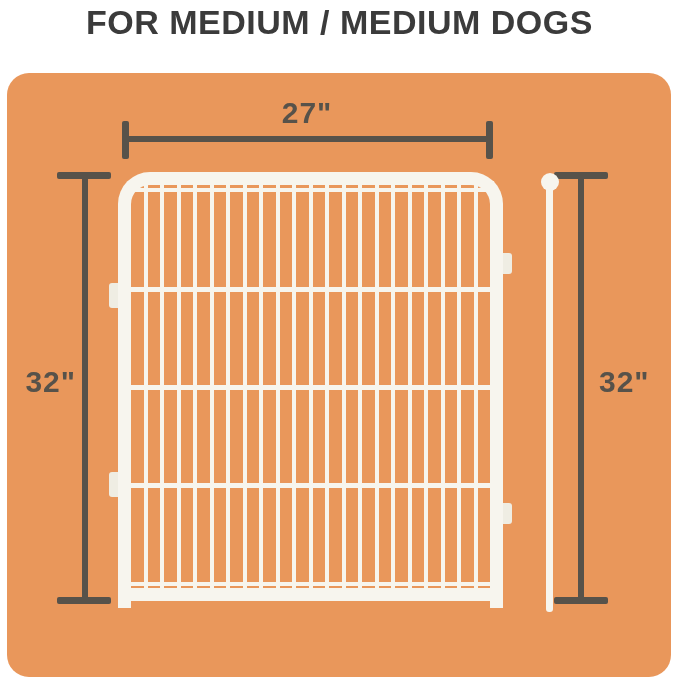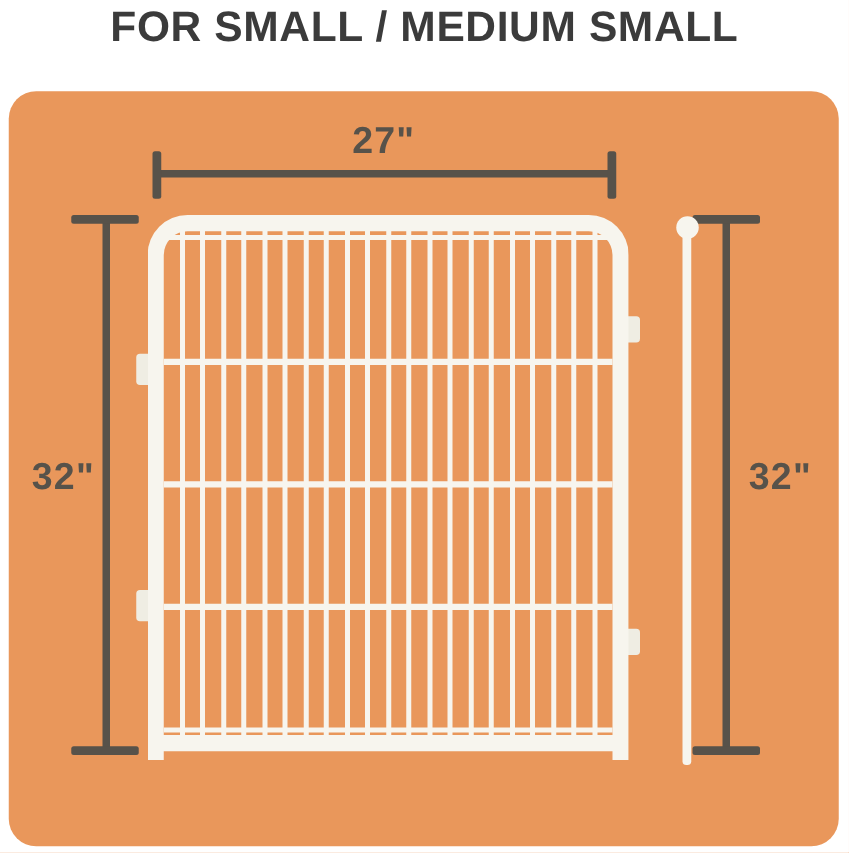--- a/index.html
+++ b/index.html
@@ -66,21 +66,21 @@
 
   
   .pole-rod{position:absolute;left:546px;top:181px;width:7px;height:431px;background:var(--panel-white);border-radius:3px}
   .pole-ball{position:absolute;left:541px;top:173px;width:18px;height:18px;border-radius:50%;background:var(--panel-white)}
 </style>
 </head>
 <body>
 
 <div class="stage">
 
-  <h1 class="title">FOR SMALL / MEDIUM SMALL</h1>
+  <h1 class="title">FOR MEDIUM / MEDIUM DOGS</h1>
 
   <div class="card"></div>
 
   <div class="layer">
     <div class="dim-label w-label">27"</div>
     <div class="dim-el w-line"></div>
     <div class="dim-el w-capl"></div>
     <div class="dim-el w-capr"></div>
   </div>
 

